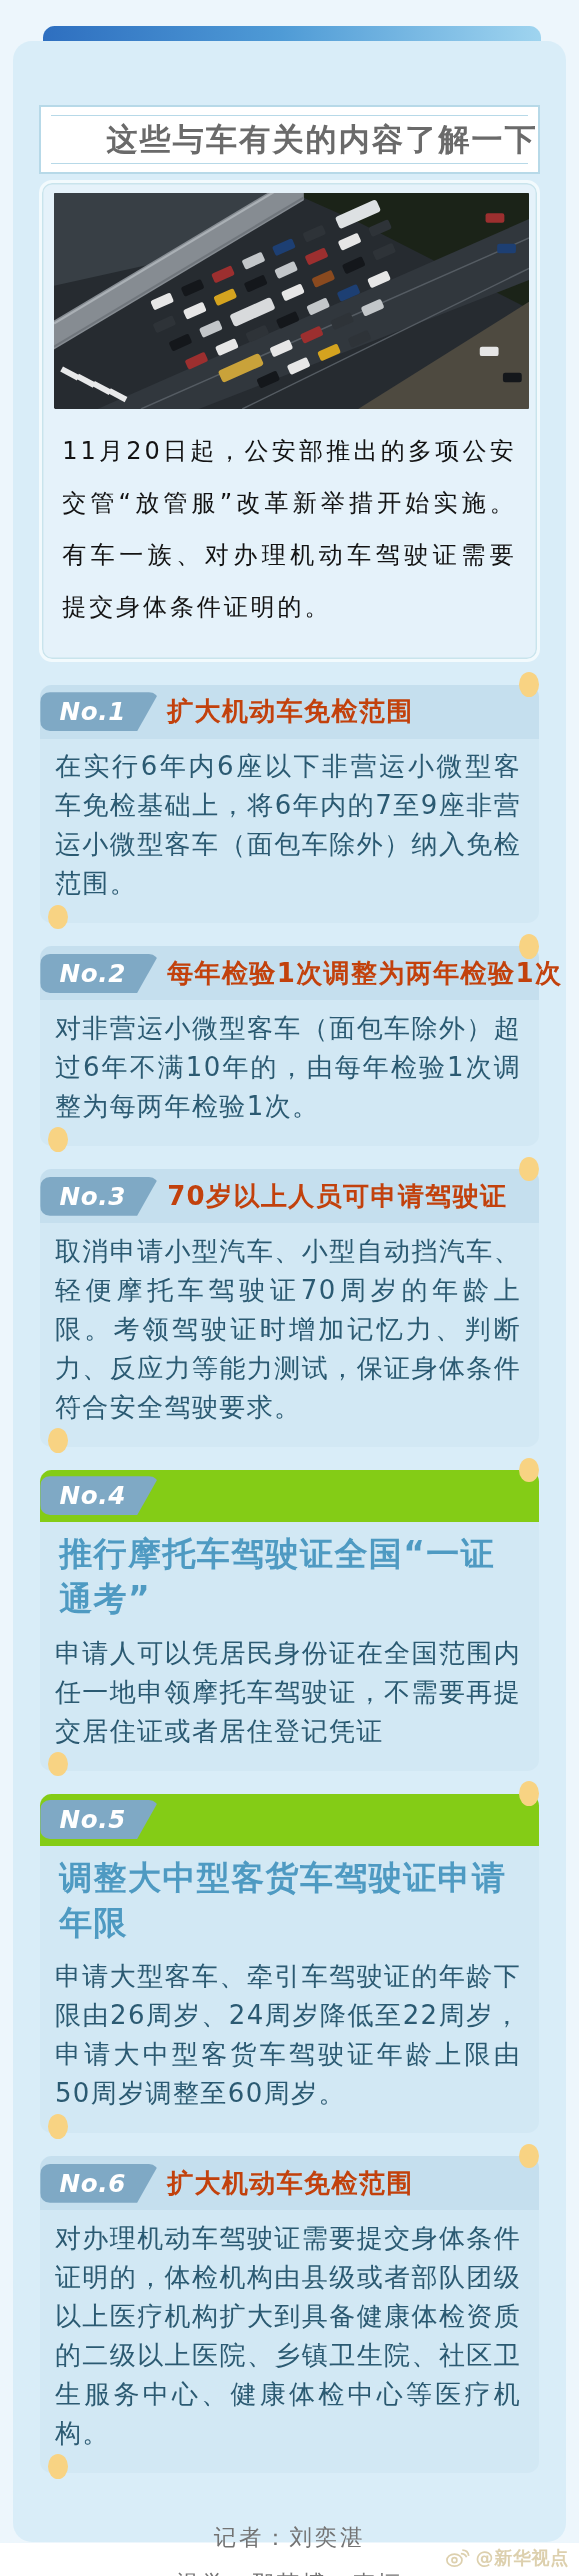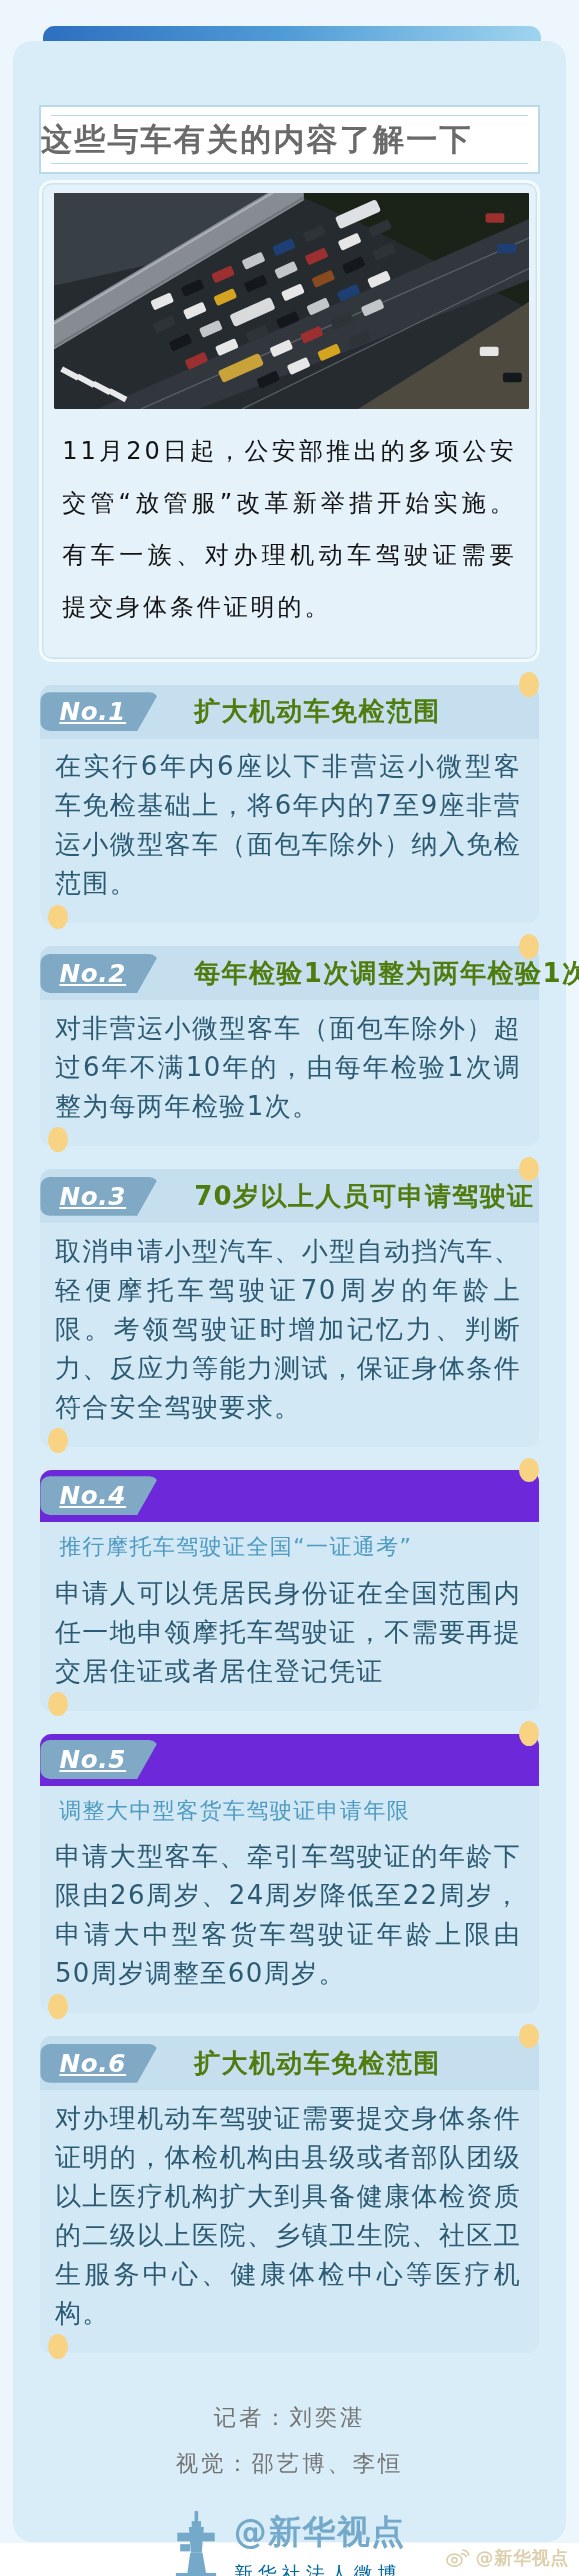--- a/index.html
+++ b/index.html
@@ -16,21 +16,21 @@
   }
   .card{
     position:absolute;top:41px;left:13px;width:553px;height:2501px;
     background:#d9edf8;border-radius:19px;
   }
   .card-inner{padding:64px 26px 0 26px;}
 
   
   .title-box{
     position:relative;height:65px;background:#ffffff;
-    border:2.9px solid #b7d9e8;display:flex;align-items:center;justify-content:flex-start;
+    border:2.9px solid #b7d9e8;display:flex;align-items:center;justify-content:flex-end;
   }
   .title-box::before,.title-box::after{
     content:"";position:absolute;left:10px;right:10px;height:1.4px;background:#b7d9e8;
   }
   .title-box::before{top:8px;}
   .title-box::after{bottom:8px;}
   .main-title{
     font-size:31px;font-weight:bold;color:#6a6a6a;letter-spacing:2.2px;white-space:nowrap;
   }
 
@@ -46,38 +46,38 @@
     font-size:24px;line-height:52px;letter-spacing:2.9px;color:#131313;
     text-align:justify;font-weight:500;
   }
 
   
   .sec{position:relative;margin:23px 1.4px 0 1.4px;}
   .sec-bar{
     height:54px;background:#c5dfee;border-radius:11.6px 11.6px 0 0;
     display:flex;align-items:center;
   }
-  .sec.stacked .sec-bar{background:#6d28d9;height:52px;}
+  .sec.stacked .sec-bar{background:#84cc16;height:52px;}
   .badge{
     height:39px;display:flex;align-items:center;
     padding:0 33px 0 19px;background:#7fa9c5;
     clip-path:polygon(0 0,100% 0,calc(100% - 22px) 100%,0 100%);
     border-radius:10px;
-    color:#ffffff;font-style:italic;font-weight:bold;font-size:24.6px;letter-spacing:0.7px;text-decoration:underline;
+    color:#ffffff;font-style:italic;font-weight:bold;font-size:24.6px;letter-spacing:0.7px;
   }
   .bar-title{
-    margin-left:35px;font-size:26px;font-weight:bold;color:#4d7c0f;letter-spacing:1.4px;white-space:nowrap;
+    margin-left:8px;font-size:26px;font-weight:bold;color:#c2410c;letter-spacing:1.4px;white-space:nowrap;
   }
   .sec-body{
     background:#d2e8f4;border-radius:0 0 11.6px 11.6px;
     padding:8.7px 17.4px 20px 14.5px;
   }
   .sec.stacked .sec-body{border-radius:0 0 11.6px 11.6px;}
   .stack-title{
-    padding:1.4px 0 11.6px 4.3px;font-size:22px;font-weight:normal;color:#4e9ac2;letter-spacing:1.4px;
+    padding:1.4px 0 11.6px 4.3px;font-size:33px;font-weight:bold;color:#4e9ac2;letter-spacing:1.4px;
   }
   .sec-text{
     margin:0;font-size:26px;line-height:39px;letter-spacing:1.4px;color:#2b5a72;
     text-align:justify;font-weight:500;
   }
   .dot{position:absolute;width:20px;height:24.6px;border-radius:50%;background:#f8d383;z-index:3;}
   .dot-tr{top:-12.3px;right:0px;}
   .dot-bl{bottom:-5.8px;left:7.2px;}
 
   

